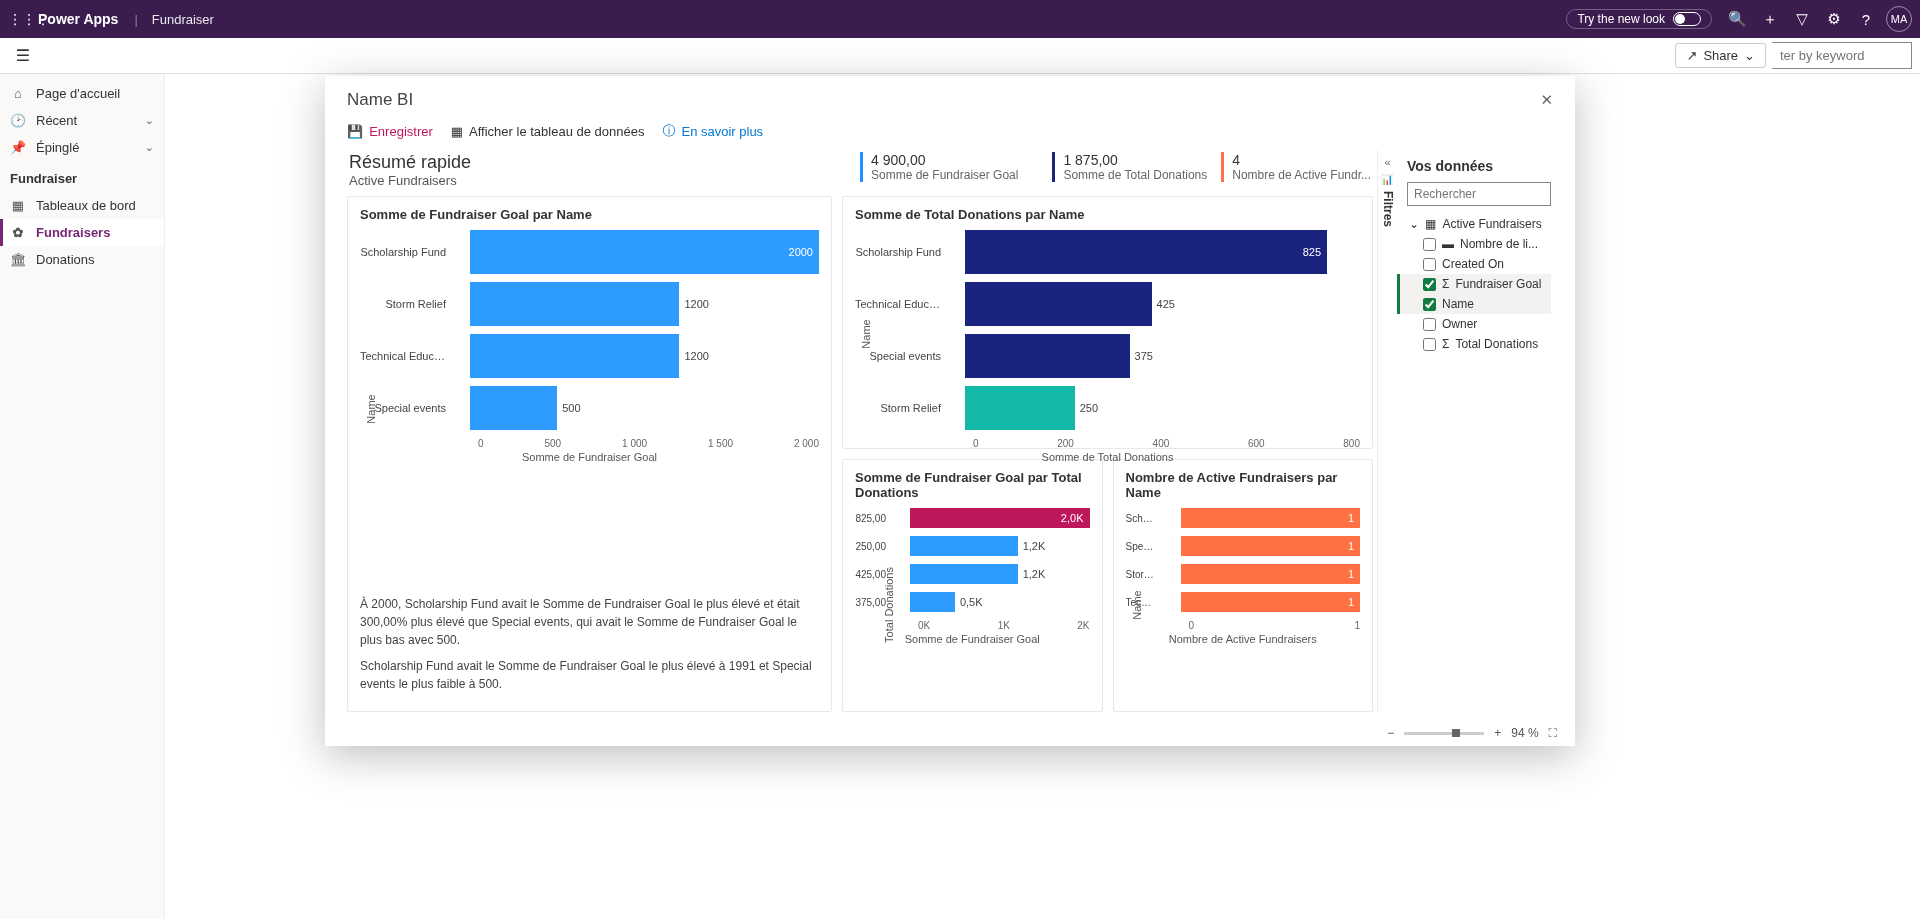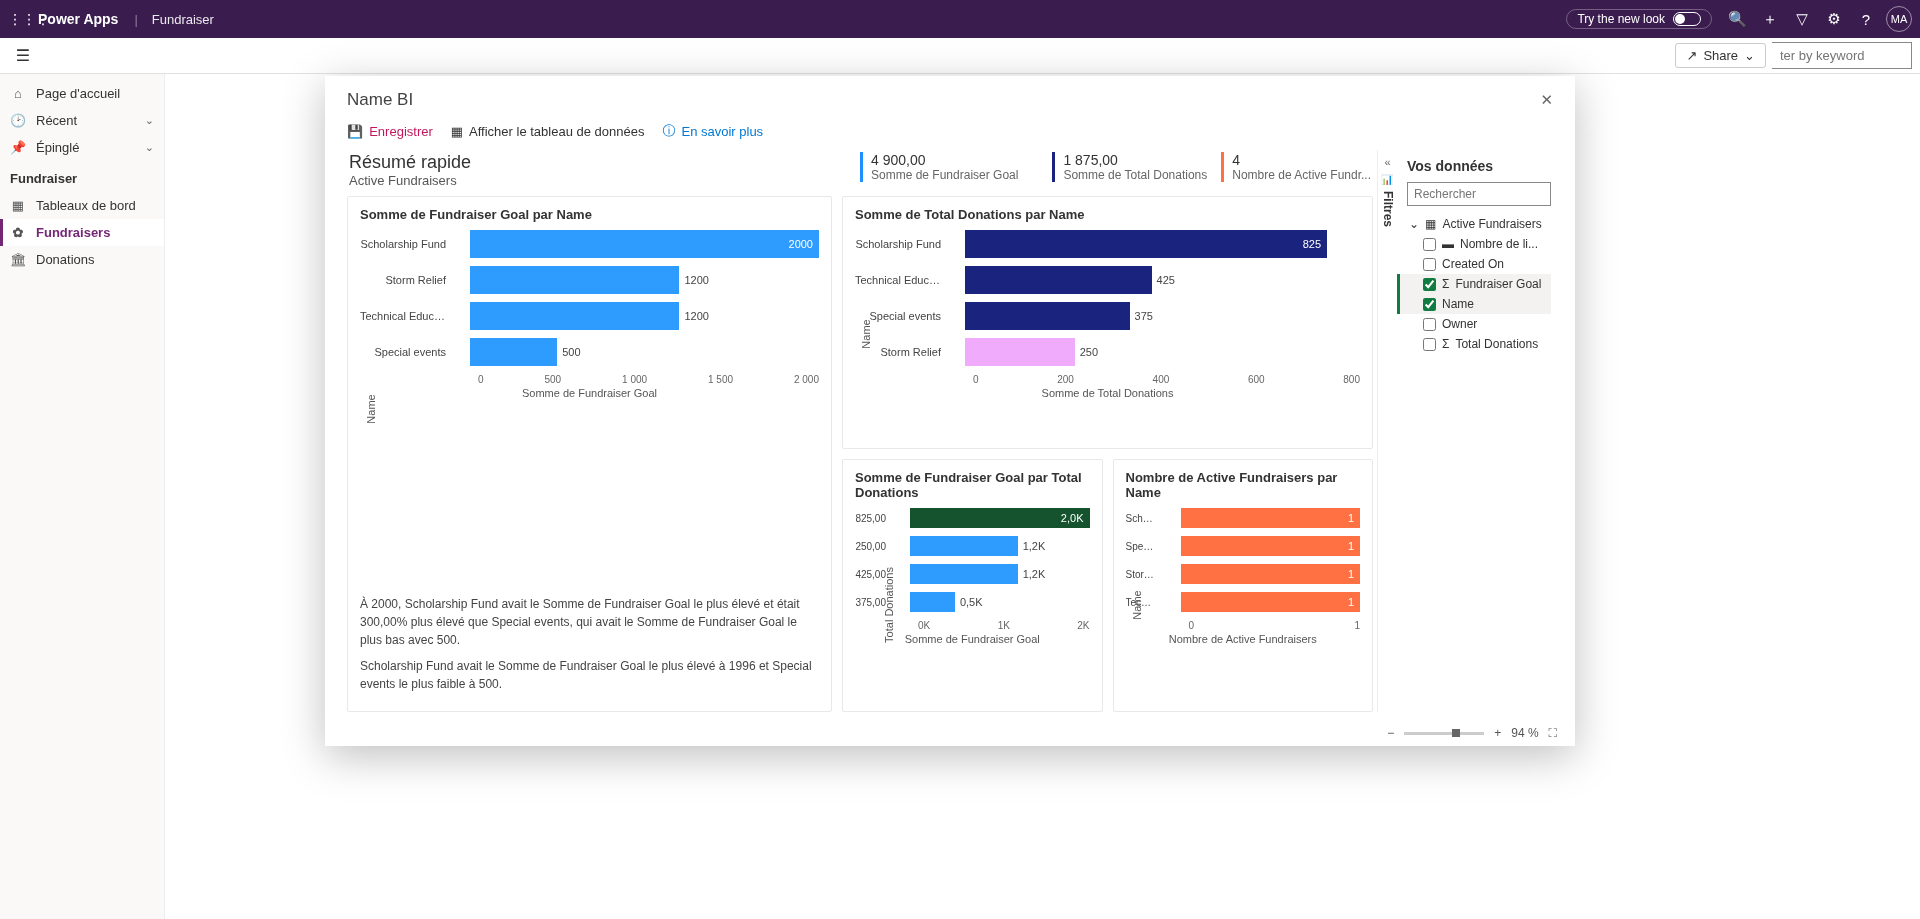--- a/index.html
+++ b/index.html
@@ -71,21 +71,21 @@
 .card.big { grid-row: span 2; }
 .card .ctitle { font-size: 13px; font-weight: 600; color: #333; margin-bottom: 8px; }
 .card .chart { flex: 1; position: relative; min-height: 0; }
 .card .insights { font-size: 12px; color: #444; line-height: 1.5; margin-top: 8px; }
 .card .insights p { margin-bottom: 8px; }
 .smallgrid { display: grid; grid-template-columns: 1fr 1fr; gap: 10px; }
 
 
 .hbar-row { display: flex; align-items: center; font-size: 11px; color: #444; margin-bottom: 8px; }
 .hbar-row .lbl { width: 110px; text-align: right; padding-right: 24px; white-space: nowrap; overflow: hidden; text-overflow: ellipsis; }
-.hbar-row .track { flex: 1; position: relative; height: 28px; }
+.hbar-row .track { flex: 1; position: relative; height: 44px; }
 .hbar-row .bar { height: 100%; position: relative; }
 .hbar-row .val { position: absolute; font-size: 11px; top: 50%; transform: translateY(-50%); }
 .axis { display: flex; font-size: 10px; color: #666; justify-content: space-between; padding-left: 118px; margin-top: 2px; }
 .axis-title { text-align: center; font-size: 11px; color: #555; margin-top: 2px; }
 .yaxis-title { position: absolute; left: -4px; top: 50%; transform: translateY(-50%) rotate(-90deg); font-size: 11px; color: #555; }
 
 
 .card.small .hbar-row .lbl { width: 55px; font-size: 10px; }
 .card.small .hbar-row .track { height: 20px; }
 .card.small .axis { padding-left: 63px; }
@@ -263,21 +263,21 @@
                     <span>0</span>
                     <span>500</span>
                     <span>1 000</span>
                     <span>1 500</span>
                     <span>2 000</span>
                   </div>
                   <div class="axis-title">Somme de Fundraiser Goal</div>
                 </div>
               <div class="insights">
                 <p>À 2000, Scholarship Fund avait le Somme de Fundraiser Goal le plus élevé et était 300,00% plus élevé que Special events, qui avait le Somme de Fundraiser Goal le plus bas avec 500.</p>
-                <p>Scholarship Fund avait le Somme de Fundraiser Goal le plus élevé à 1996 et Special events le plus faible à 500.</p>
+                <p>Scholarship Fund avait le Somme de Fundraiser Goal le plus élevé à 1991 et Special events le plus faible à 500.</p>
               </div>
             </div>
 
             <div class="card">
               <div class="ctitle">Somme de Total Donations par Name</div>
               <div class="chart" id="chart1">
                 <span class="yaxis-title">Name</span>
               <div class="hbar-row">
                     <div class="lbl">Scholarship Fund</div>
                     <div class="track">
@@ -298,21 +298,21 @@
                     <div class="lbl">Special events</div>
                     <div class="track">
                       <div class="bar" style="width:41.66666666666667%;background:#1a237e">
                         <span class="val" style="left:calc(100% + 5px);color:#444">375</span>
                       </div>
                     </div>
                   </div>
                   <div class="hbar-row">
                     <div class="lbl">Storm Relief</div>
                     <div class="track">
-                      <div class="bar" style="width:27.77777777777778%;background:#f0abfc">
+                      <div class="bar" style="width:27.77777777777778%;background:#14b8a6">
                         <span class="val" style="left:calc(100% + 5px);color:#444">250</span>
                       </div>
                     </div>
                   </div>
                   <div class="axis">
                     <span>0</span>
                     <span>200</span>
                     <span>400</span>
                     <span>600</span>
                     <span>800</span>
@@ -322,21 +322,21 @@
             </div>
 
             <div class="smallgrid">
               <div class="card small">
                 <div class="ctitle">Somme de Fundraiser Goal par Total Donations</div>
                 <div class="chart" id="chart2">
                   <span class="yaxis-title">Total Donations</span>
                 <div class="hbar-row">
                       <div class="lbl">825,00</div>
                       <div class="track">
-                        <div class="bar" style="width:100%;background:#14532d">
+                        <div class="bar" style="width:100%;background:#be185d">
                           <span class="val" style="right:6px;color:#fff">2,0K</span>
                         </div>
                       </div>
                     </div>
                     <div class="hbar-row">
                       <div class="lbl">250,00</div>
                       <div class="track">
                         <div class="bar" style="width:60%;background:#2e9bff">
                           <span class="val" style="left:calc(100% + 5px);color:#444">1,2K</span>
                         </div>

